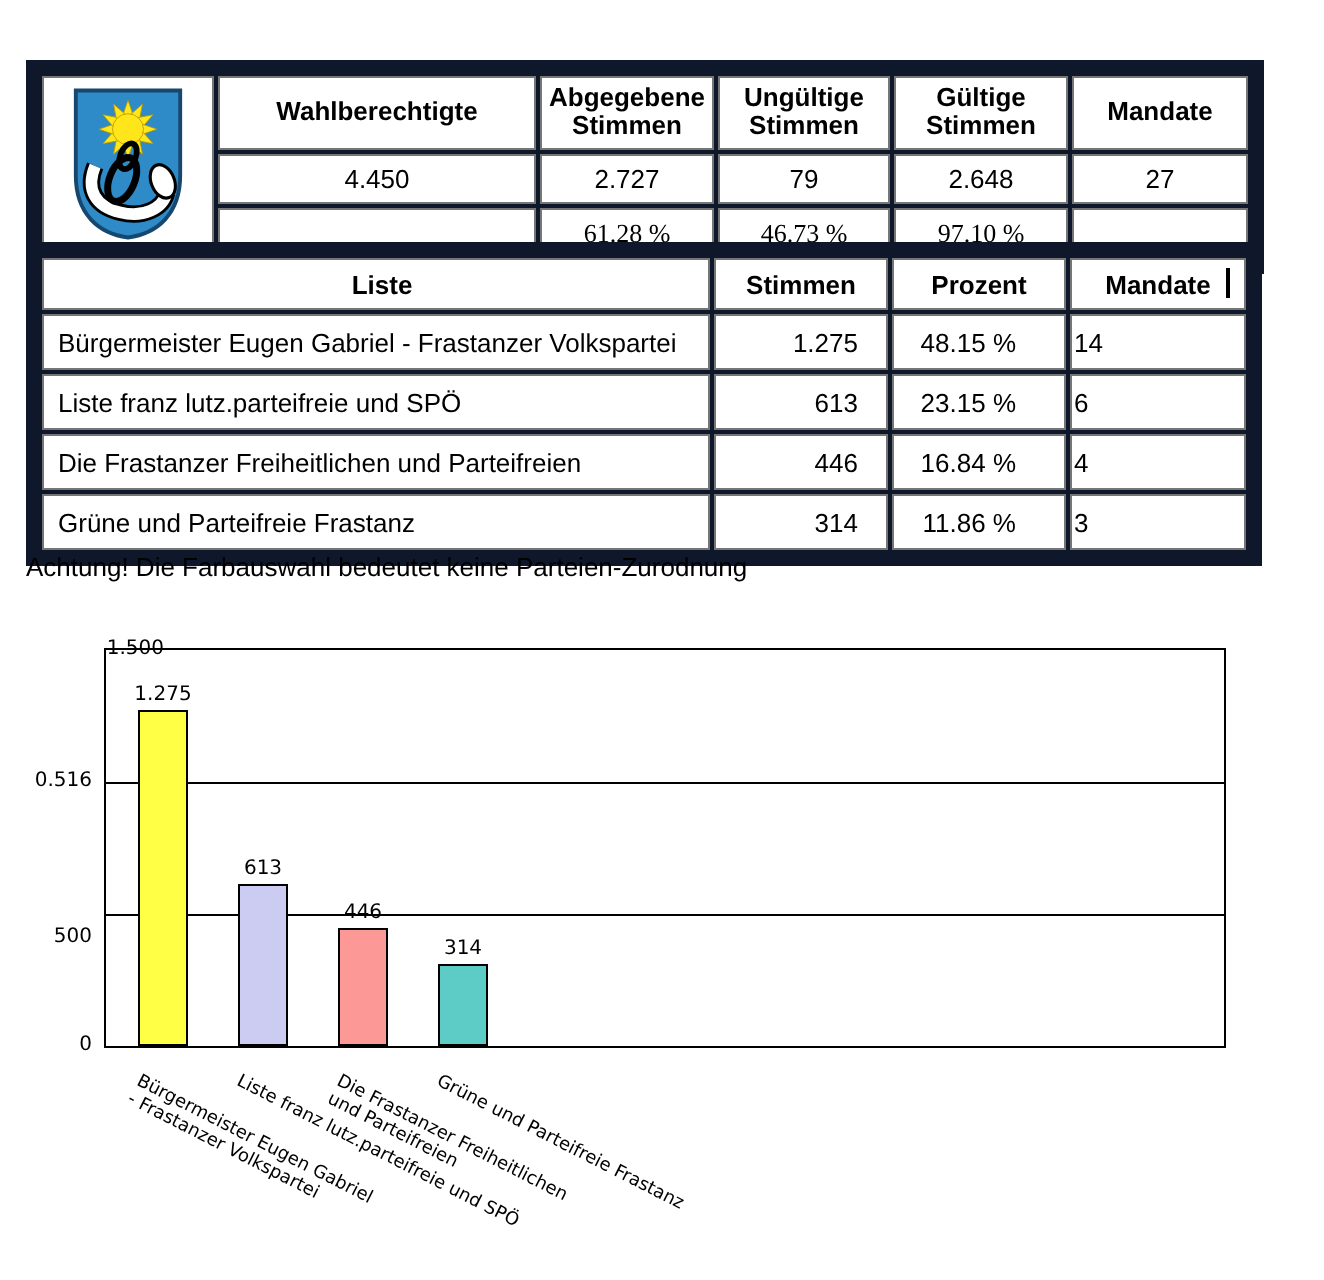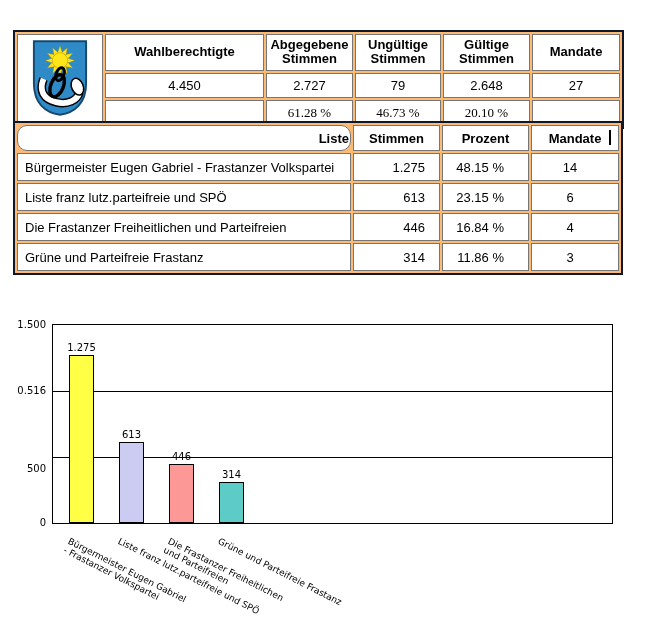--- a/index.html
+++ b/index.html
@@ -1,40 +1,40 @@
 <!DOCTYPE html>
 <html><head>
 <meta charset="utf-8">
 <style>
   html,body{margin:0;padding:0;background:#fff;}
   .page{position:relative;width:662px;height:640px;background:#fff;overflow:hidden;
         font-family:"Liberation Sans",sans-serif;color:#000;}
 
   
-  table.tbl{border-collapse:separate;border-spacing:2px;background:#fdba74;
-            border:2px solid #0f172a;table-layout:fixed;position:absolute;left:13px;}
+  table.tbl{border-collapse:separate;border-spacing:2px;background:#0f172a;
+            border:6px solid #0f172a;table-layout:fixed;position:absolute;left:13px;}
   table.tbl td,table.tbl th{border:1px solid #767676;background:#fff;font-size:13px;
             overflow:hidden;vertical-align:middle;}
   table.summary{top:30px;width:599px;}
   table.summary td{text-align:center;}
   table.summary td.logo-cell{text-align:center;vertical-align:middle;padding:2px 0;}
   table.summary tr.hdr-row td{font-weight:bold;line-height:14px;padding:3px 1px;height:28px;}
   table.summary tr.val-row td{padding:3px 1px;height:17px;}
   table.summary tr.pct-row td{padding:3px 0;height:16px;font-family:Liberation Serif, serif;}
   .pre{white-space:pre-line;}
 
   table.liste{top:121px;width:599px;}
   table.liste th{font-weight:bold;padding:3px 1px;height:18px;text-align:center;}
-  table.liste th.liste-hdr{text-align:right;padding-left:7px;position:relative;border-radius:10px;}
+  table.liste th.liste-hdr{text-align:center;padding-left:7px;position:relative;}
   table.liste th.mandate-hdr{position:relative;}
   table.liste td{padding:4px 1px;height:18px;}
   table.liste td.name{text-align:left;padding-left:7px;}
   table.liste td.n-stimmen{text-align:right;padding-right:14px;}
   table.liste td.n-prozent{text-align:right;padding-right:24px;}
-  table.liste td.n-mandate{text-align:center;padding-right:11px;margin-top:34px;}
+  table.liste td.n-mandate{text-align:left;padding-right:11px;margin-top:34px;}
   .cursor{position:absolute;right:7px;top:4px;width:2px;height:15px;background:#000;}
 
   
   .note{position:absolute;left:13px;top:276px;font-size:13px;}
 
   
   .chart{position:absolute;left:0;top:305px;width:662px;height:335px;
          font-family:"DejaVu Sans",sans-serif;}
   .plot{position:absolute;left:52px;top:19px;width:561px;height:200px;
         border:1px solid #000;box-sizing:border-box;background:#fff;}
@@ -101,21 +101,21 @@
       <td>4.450</td>
       <td>2.727</td>
       <td>79</td>
       <td>2.648</td>
       <td>27</td>
     </tr>
     <tr class="pct-row">
       <td></td>
       <td>61.28 %</td>
       <td>46.73 %</td>
-      <td>20.10 %</td>
+      <td>97.10 %</td>
       <td></td>
     </tr>
   </tbody>
     </table>
 
   <table class="tbl liste">
     <colgroup>
         <col style="width:334px">
         <col style="width:87px">
         <col style="width:87px">
@@ -153,38 +153,39 @@
         </tr>
         <tr>
           <td class="name">Grüne und Parteifreie Frastanz</td>
           <td class="n-stimmen">314</td>
           <td class="n-prozent">11.86 %</td>
           <td class="n-mandate">3</td>
         </tr>
       </tbody>
   </table>
 
+  <div class="note">Achtung! Die Farbauswahl bedeutet keine Parteien-Zurodnung</div>
 
   <div class="chart">
     <div class="plot">
         <div class="gridline" style="top: 132px;"></div>
         <div class="gridline" style="top: 66px;"></div>
         <div class="bar" style="left: 16px; height: 168px; background: rgb(255, 255, 69);"></div>
         <div class="bar-label" style="left: -1.5px; bottom: 170px;">1.275</div>
         <div class="bar" style="left: 66px; height: 81px; background: rgb(204, 204, 242);"></div>
         <div class="bar-label" style="left: 48.5px; bottom: 83px;">613</div>
         <div class="bar" style="left: 116px; height: 59px; background: rgb(252, 152, 149);"></div>
         <div class="bar-label" style="left: 98.5px; bottom: 61px;">446</div>
         <div class="bar" style="left: 166px; height: 41px; background: rgb(94, 204, 198);"></div>
         <div class="bar-label" style="left: 148.5px; bottom: 43px;">314</div>
       </div>
   <div class="ytick" style="top: 212px;">0</div>
       <div class="ytick" style="top: 158px;">500</div>
       <div class="ytick" style="top: 80px;">0.516</div>
-      <div class="ytick" style="top: 14px;">1.500</div>
+      <div class="ytick" style="top: 14px; margin-left: 36px;">1.500</div>
       <div class="xlabel" style="left: 70.5px;">Bürgermeister Eugen Gabriel
 - Frastanzer Volkspartei</div>
       <div class="xlabel" style="left: 120.5px;">Liste franz lutz.parteifreie und SPÖ</div>
       <div class="xlabel" style="left: 170.5px;">Die Frastanzer Freiheitlichen
 und Parteifreien</div>
       <div class="xlabel" style="left: 220.5px;">Grüne und Parteifreie Frastanz</div>
     </div>
 
 </div>
 

